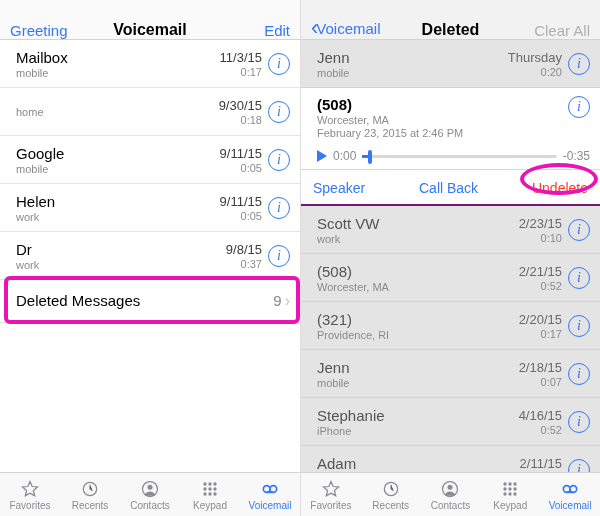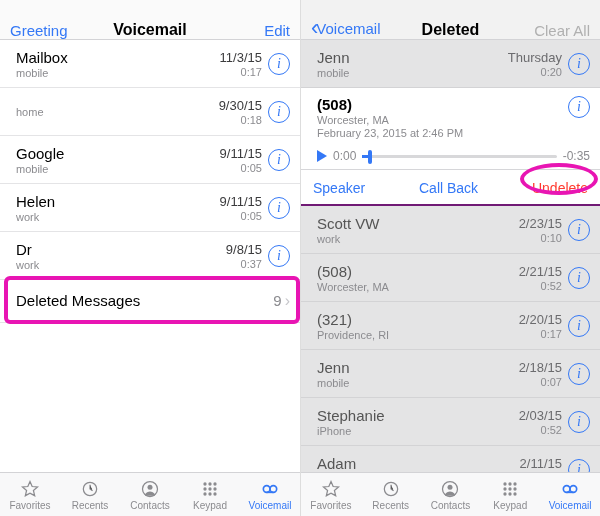--- a/index.html
+++ b/index.html
@@ -342,21 +342,21 @@
               <div class="dur">0:07</div>
             </div>
             <span class="info-icon">i</span>
           </div>
           <div class="row">
             <div class="left">
               <div class="name">Stephanie</div>
               <div class="sub">iPhone</div>
             </div>
             <div class="right">
-              <div class="date">2/03/15</div>
+              <div class="date">4/16/15</div>
               <div class="dur">0:52</div>
             </div>
             <span class="info-icon">i</span>
           </div>
           <div class="row">
             <div class="left">
               <div class="name">Adam</div>
               <div class="sub">mobile</div>
             </div>
             <div class="right">

